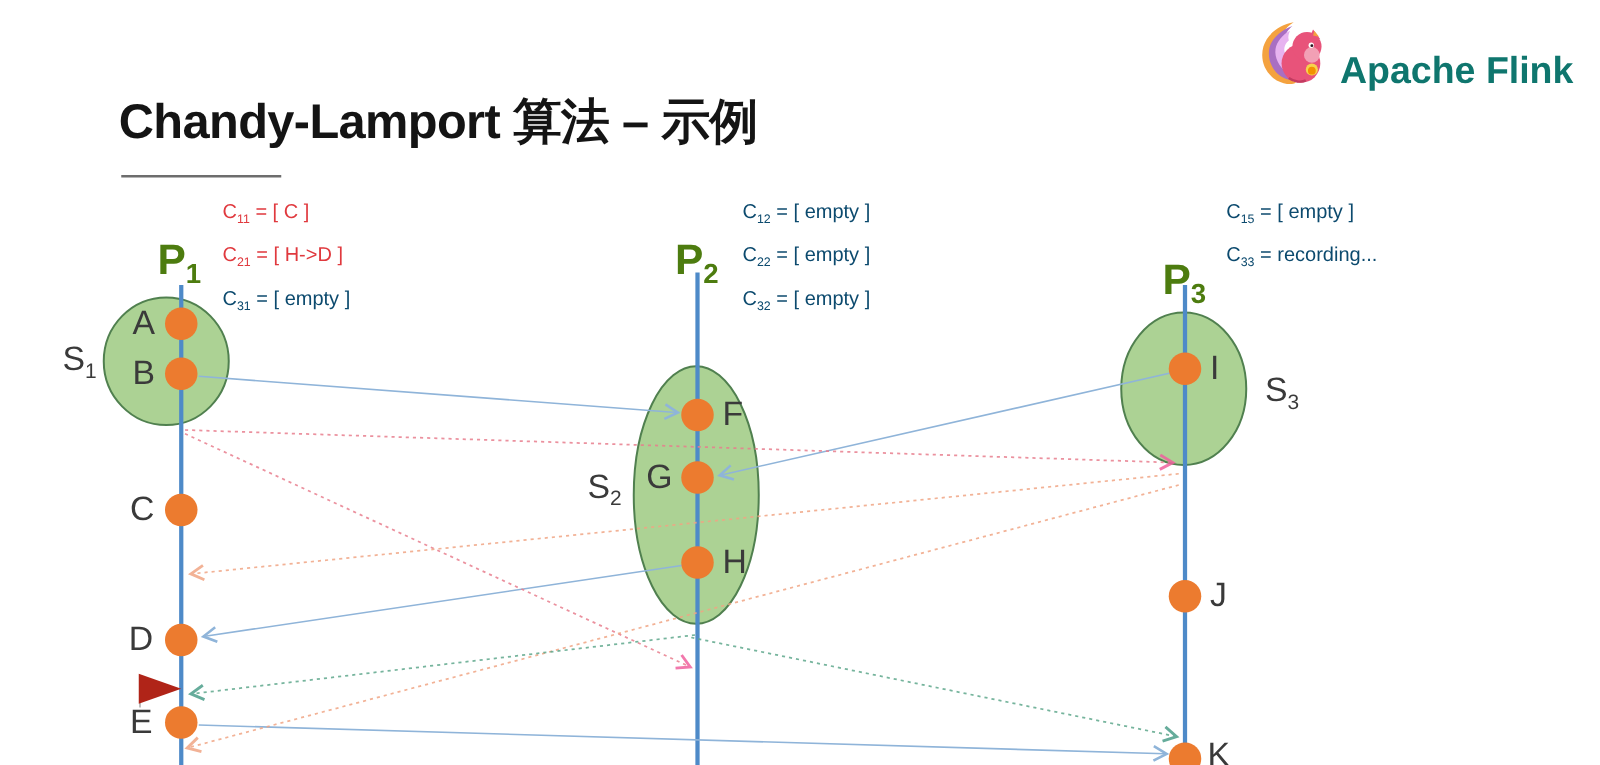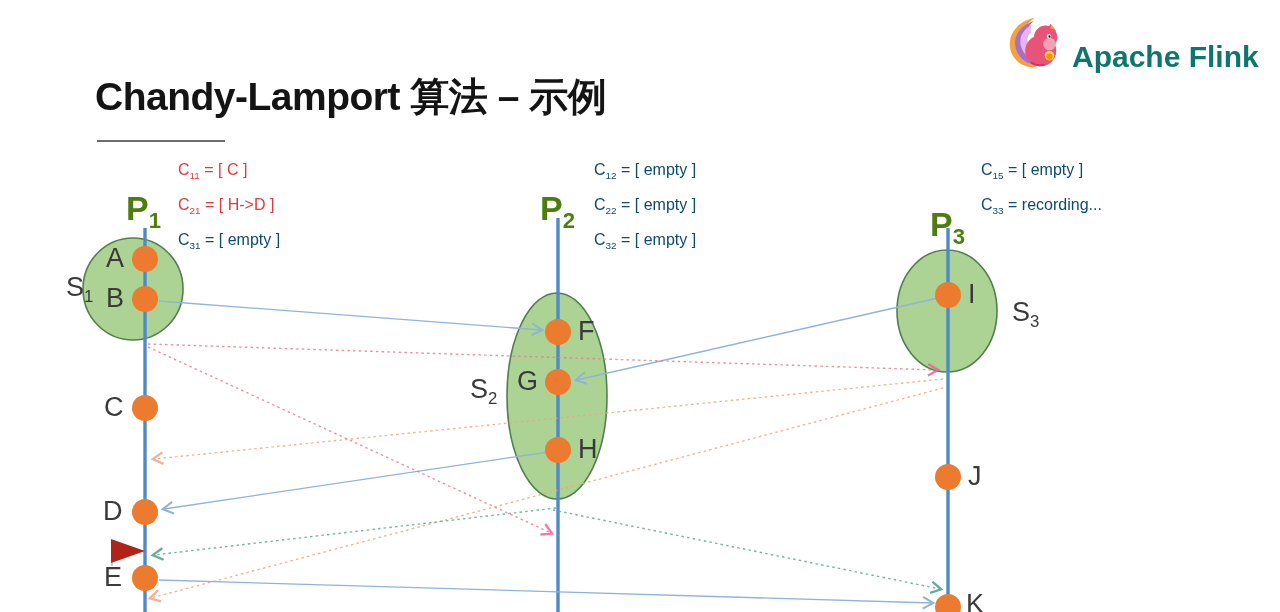--- a/index.html
+++ b/index.html
@@ -113,21 +113,21 @@
       <div class="channel-annotation" style="left: 594px; top: 155px;">
         <div class="anno-line gray"><span>C</span><sub>12</sub><span> = [ empty ]</span></div>
         <div class="anno-line gray"><span>C</span><sub>22</sub><span> = [ empty ]</span></div>
         <div class="anno-line gray"><span>C</span><sub>32</sub><span> = [ empty ]</span></div>
       </div>
       <div class="process-label" style="left: 930px; top: 205px;"><span>P</span><sub>3</sub></div>
       <div class="channel-annotation" style="left: 981px; top: 155px;">
         <div class="anno-line gray"><span>C</span><sub>15</sub><span> = [ empty ]</span></div>
         <div class="anno-line gray"><span>C</span><sub>33</sub><span> = recording...</span></div>
       </div>
-      <div class="snapshot-label" style="left: 50px; top: 272px; margin-left: 16px;"><span>S</span><sub>1</sub></div>
+      <div class="snapshot-label" style="left: 50px; top: 272px;"><span>S</span><sub>1</sub></div>
       <div class="snapshot-label" style="left: 470px; top: 374px;"><span>S</span><sub>2</sub></div>
       <div class="snapshot-label" style="left: 1012px; top: 297px;"><span>S</span><sub>3</sub></div>
       <div class="event-label" style="left: 106px; top: 243px;">A</div>
       <div class="event-label" style="left: 106px; top: 283px;">B</div>
       <div class="event-label" style="left: 104px; top: 392px;">C</div>
       <div class="event-label" style="left: 103px; top: 496px;">D</div>
       <div class="event-label" style="left: 104px; top: 562px;">E</div>
       <div class="event-label" style="left: 578px; top: 316px;">F</div>
       <div class="event-label" style="left: 517px; top: 366px;">G</div>
       <div class="event-label" style="left: 578px; top: 434px;">H</div>

